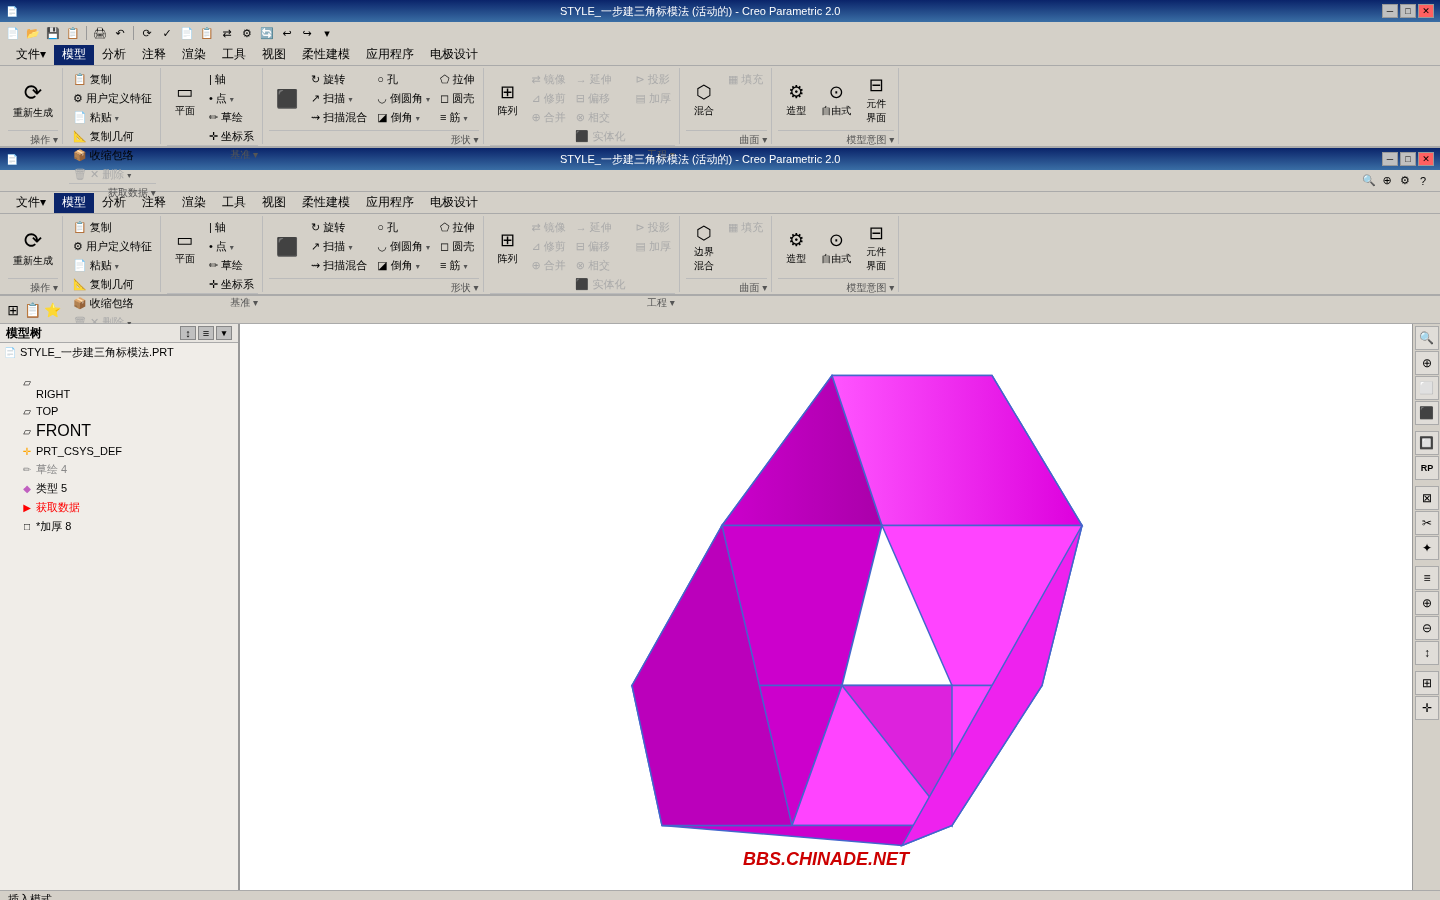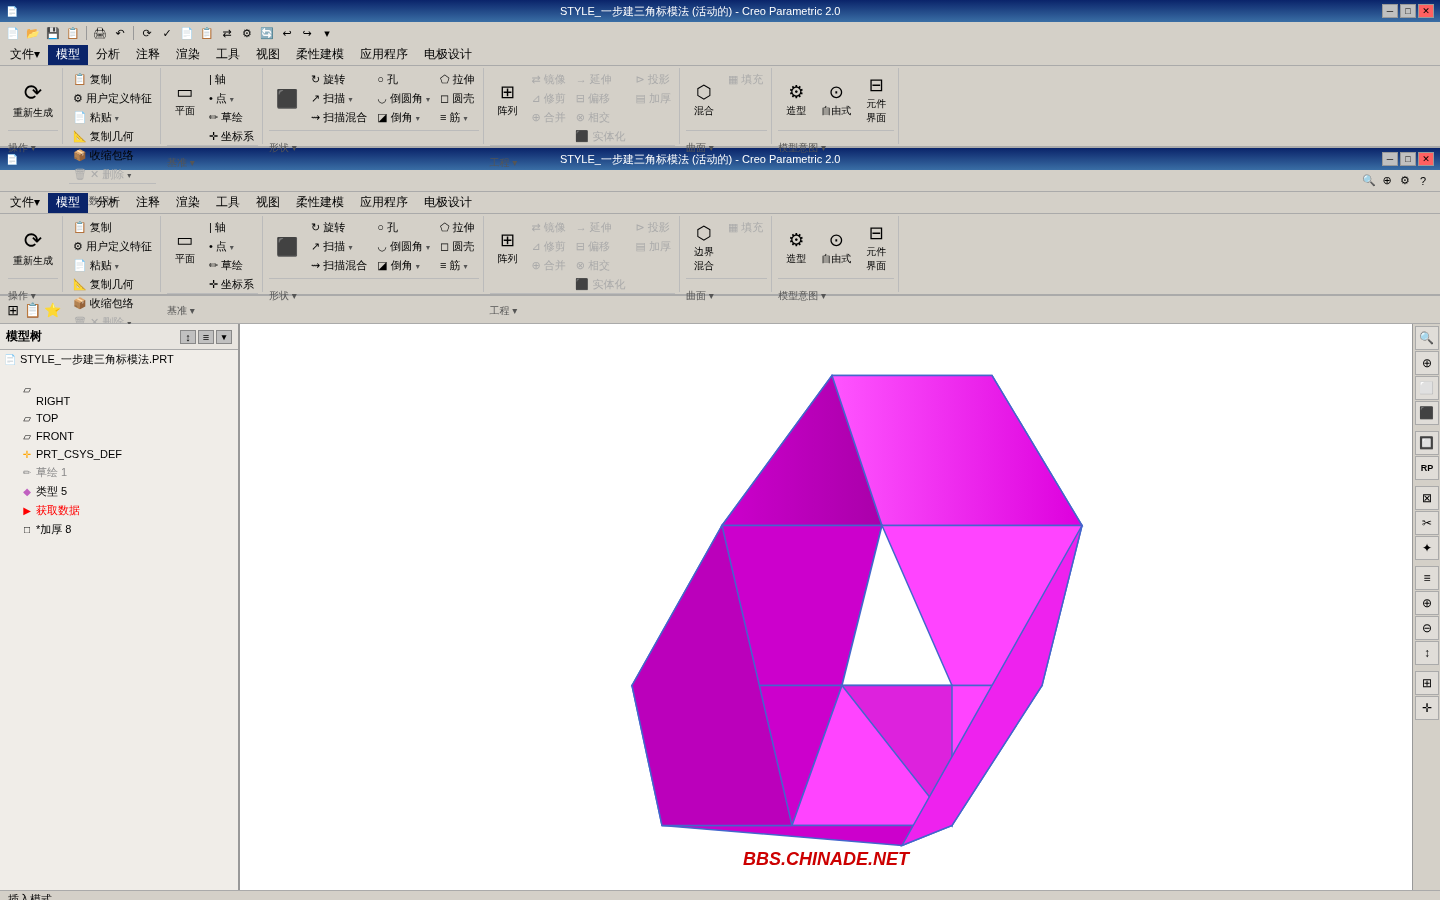--- a/index.html
+++ b/index.html
@@ -53,21 +53,21 @@
       font-size: 11px;
       background: transparent;
     }
     .qtb-sep { width: 1px; height: 14px; background: #999; margin: 0 2px; }
 
     
     .menu-bar {
       height: 22px;
       display: flex;
       align-items: center;
-      padding: 0 2px;
+      padding: 0 8px;
       background: #d4d0c8;
       border-bottom: 1px solid #aaa;
     }
     .menu-item {
       padding: 2px 8px;
       cursor: pointer;
       font-size: 12px;
       height: 20px;
       display: flex; align-items: center;
     }
@@ -96,21 +96,21 @@
     
     .left-panel {
       width: 240px;
       background: #f0ede8;
       border-right: 2px solid #999;
       display: flex;
       flex-direction: column;
       flex-shrink: 0;
     }
     .panel-title-bar {
-      height: 26px;
+      height: 19px;
       background: #e8e5e0;
       border-bottom: 1px solid #aaa;
       display: flex;
       align-items: center;
       padding: 0 6px;
       font-weight: bold;
       font-size: 12px;
       justify-content: space-between;
     }
     .panel-title-controls {
@@ -218,24 +218,24 @@
     }
     .cmd-section-body {
       display: flex;
       gap: 2px;
       flex: 1;
       align-items: flex-start;
     }
     .cmd-section-label {
       font-size: 10px;
       color: #555;
-      text-align: left;
+      text-align: right;
       border-top: 1px solid #bbb;
       margin-top: auto;
-      padding-top: 10px;
+      padding-top: 2px;
       width: 100%;
     }
 
     .big-btn {
       display: flex;
       flex-direction: column;
       align-items: center;
       justify-content: center;
       min-width: 36px;
       height: 60px;
@@ -803,31 +803,31 @@
       <span style="font-size:11px;margin-top:24px;">RIGHT</span>
     </div>
     <div class="tree-item">
       <span class="tree-indent"></span>
       <span class="tree-icon">▱</span>
       <span style="font-size:11px;">TOP</span>
     </div>
     <div class="tree-item">
       <span class="tree-indent"></span>
       <span class="tree-icon">▱</span>
-      <span style="font-size:11px;">FRONT</span>
+      <span style="font-size:16px;">FRONT</span>
     </div>
     <div class="tree-item">
       <span class="tree-indent"></span>
       <span class="tree-icon" style="color:orange;">✛</span>
       <span style="font-size:11px;">PRT_CSYS_DEF</span>
     </div>
     <div class="tree-item">
       <span class="tree-indent"></span>
       <span class="tree-icon" style="color:#888;">✏</span>
-      <span style="font-size:11px;color:#888;">草绘 1</span>
+      <span style="font-size:11px;color:#888;">草绘 4</span>
     </div>
     <div class="tree-item">
       <span class="tree-indent"></span>
       <span class="tree-icon" style="color:#c060c0;">◆</span>
       <span style="font-size:11px;">类型 5</span>
     </div>
     <div class="tree-item">
       <span class="tree-indent"></span>
       <span class="tree-icon tree-item-red">▶</span>
       <span style="font-size:11px;color:red;">获取数据</span>

